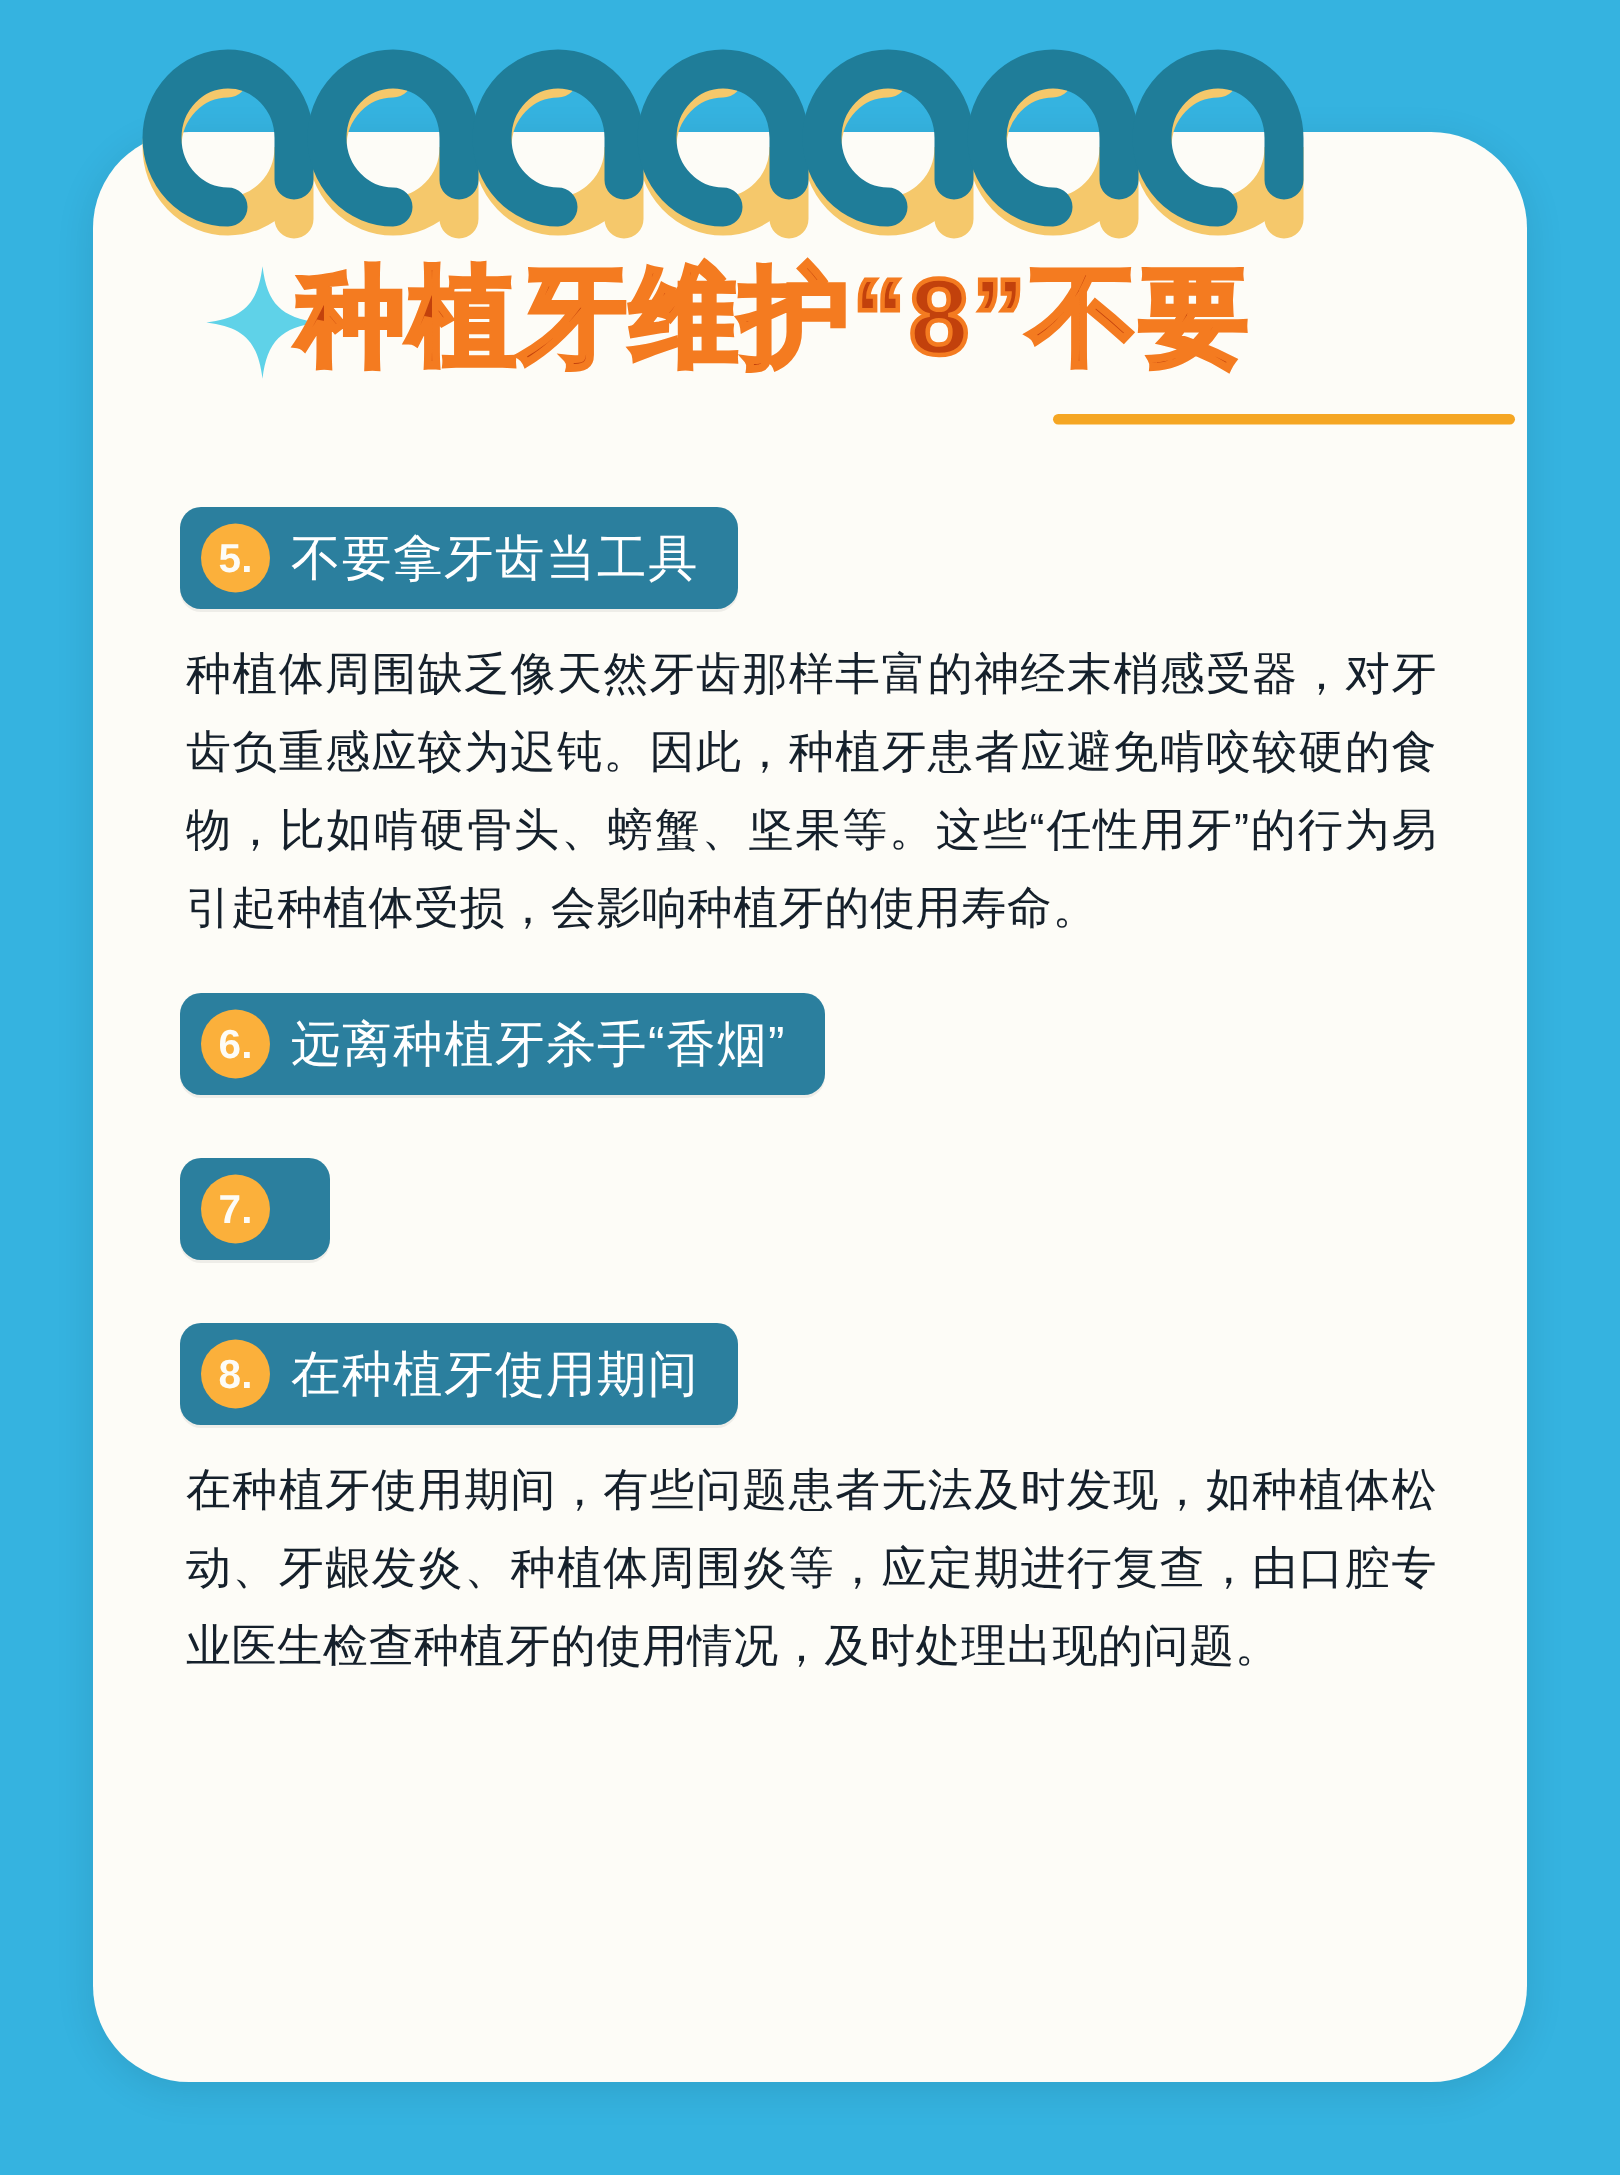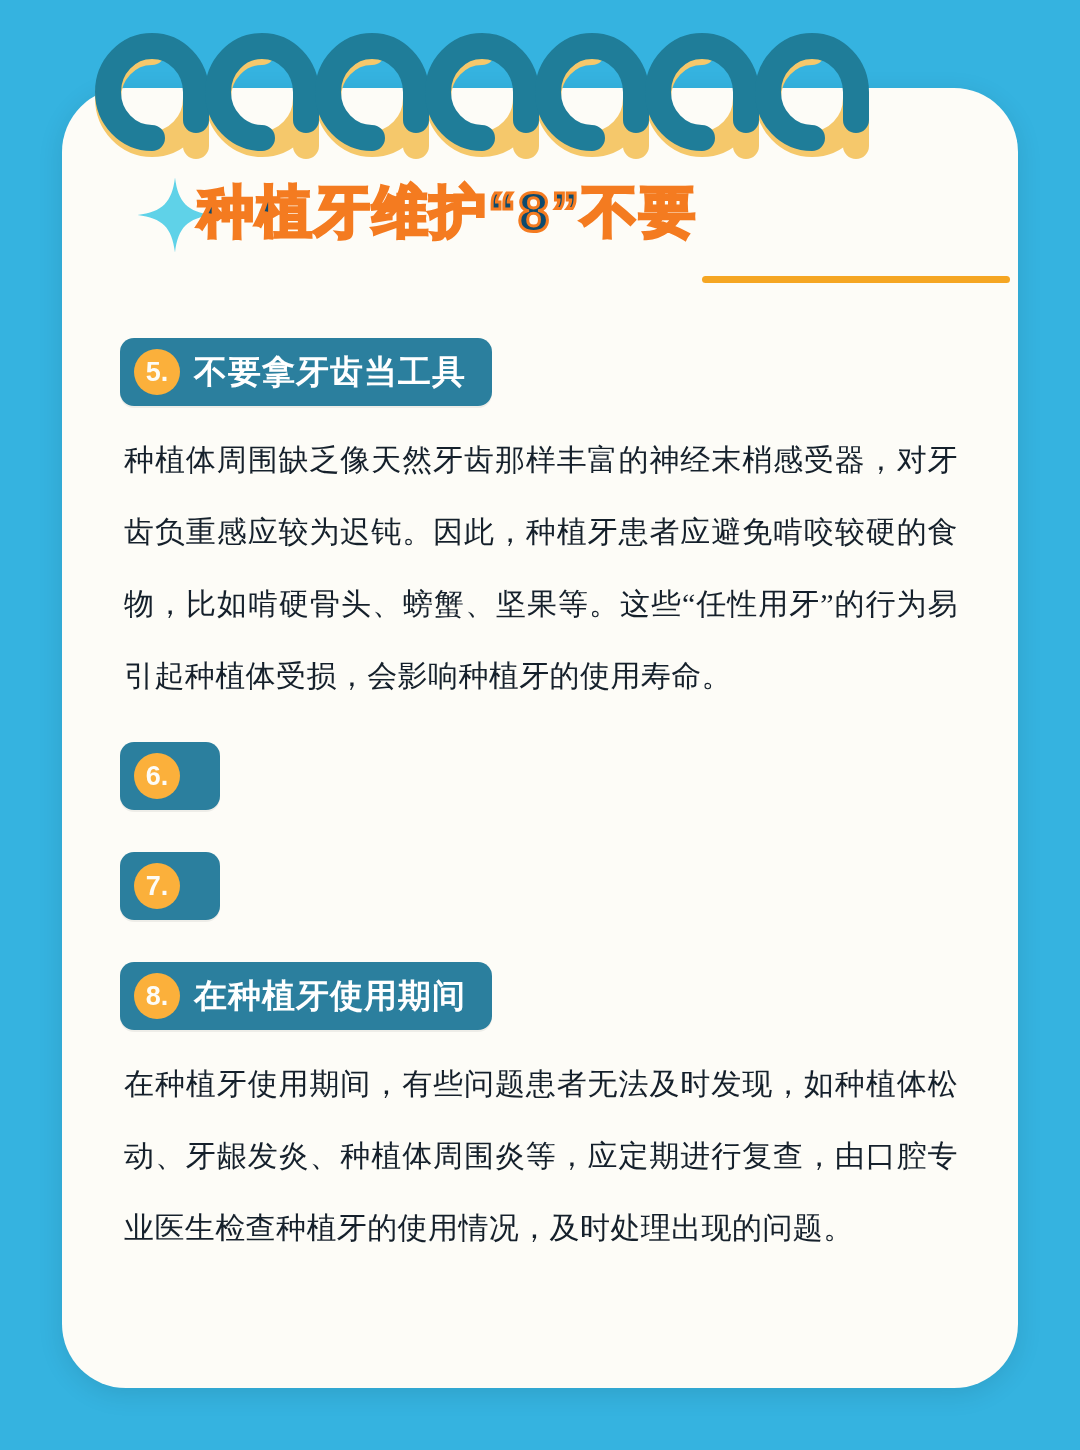--- a/index.html
+++ b/index.html
@@ -55,24 +55,24 @@
     position: absolute;
     left: 22px;
     top: 18px;
     width: 78px;
     height: 78px;
   }
   .main-title {
     position: absolute;
     left: 84px;
     top: 6px;
-    font-size: 56px;
+    font-size: 72px;
     line-height: 96px;
     font-weight: bold;
-    color: #0c4a6e;
+    color: #c2410c;
     letter-spacing: 2px;
     white-space: nowrap;
     -webkit-text-stroke: 3px #f47b20;
   }
   .title-underline {
     position: absolute;
     left: 588px;
     top: 118px;
     width: 308px;
     height: 7px;
@@ -100,35 +100,34 @@
     font-weight: bold;
     display: flex;
     align-items: center;
     justify-content: center;
     margin-right: 14px;
     flex: 0 0 auto;
   }
   .pill-text {
     color: #ffffff;
     font-size: 33px;
-    font-weight: bold;
+    font-weight: normal;
     letter-spacing: 1px;
     white-space: nowrap;
     text-align: center;
   }
 
   
   .para {
     color: #15202b;
     font-size: 30px;
-    line-height: 72px;
+    line-height: 52px;
     margin: 6px 8px 0 10px;
     text-align: justify;
     letter-spacing: 0.4px;
-    font-family: Liberation Serif, serif;
   }
 
   .section { margin-bottom: 4px; }
   .section:first-of-type .pill { margin-top: 8px; }
 </style>
 </head>
 <body>
 
 <svg class="rings" viewBox="0 0 1080 180">
   <g fill="none" stroke="#f5c86b" stroke-width="26" stroke-linecap="round">
@@ -166,20 +165,21 @@
       <div class="pill">
         <span class="pill-num">5.</span>
         <span class="pill-text">不要拿牙齿当工具</span>
       </div>
       <div class="para">种植体周围缺乏像天然牙齿那样丰富的神经末梢感受器，对牙齿负重感应较为迟钝。因此，种植牙患者应避免啃咬较硬的食物，比如啃硬骨头、螃蟹、坚果等。这些“任性用牙”的行为易引起种植体受损，会影响种植牙的使用寿命。</div>
     </div>
 
     <div class="section">
       <div class="pill">
         <span class="pill-num">6.</span>
+        <span class="pill-text">远离种植牙杀手“香烟”</span>
       </div>
     </div>
 
     <div class="section">
       <div class="pill">
         <span class="pill-num">7.</span>
       </div>
     </div>
 
     <div class="section">

